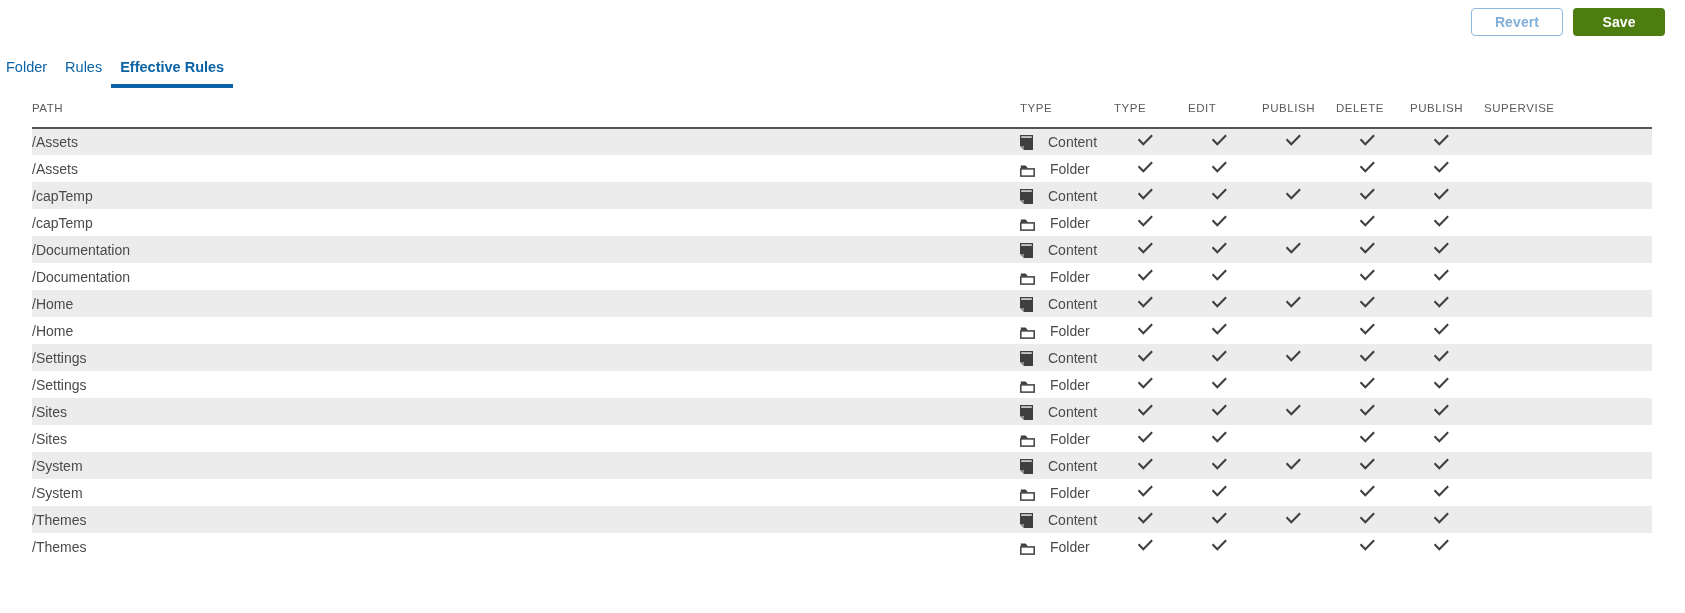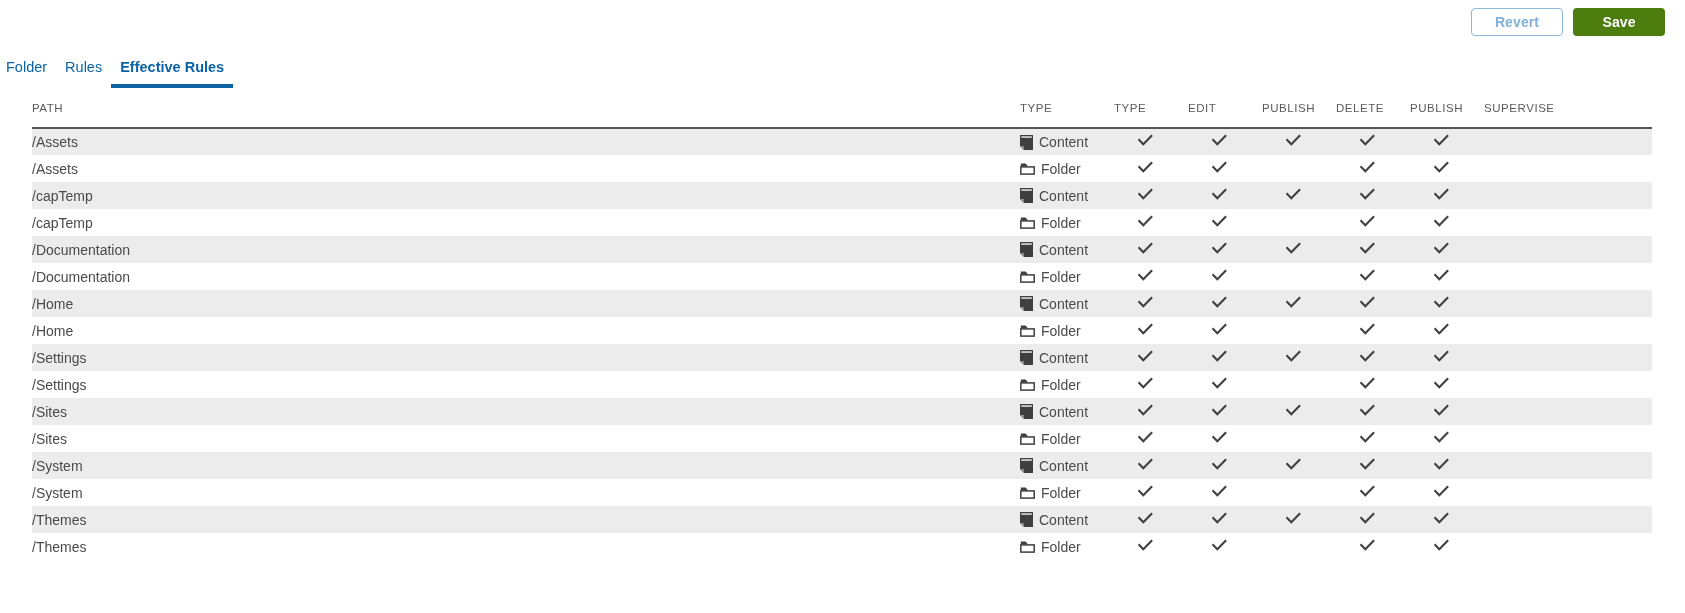--- a/index.html
+++ b/index.html
@@ -124,22 +124,22 @@
   .col-edit     { width: 74px; }
   .col-delete   { width: 74px; }
   .col-approve  { width: 74px; }
   .col-publish  { width: 74px; }
   .col-supervise{ width: 168px; }
 
   td.path-cell { padding-left: 2px; }
 
   .type-cell {
     display: flex;
-    align-items: center;
-    gap: 6px;
+    align-items: flex-end;
+    gap: 15px;
   }
   .type-label { font-size: 14px; color: #4a4a4a; }
 
   .icon { display: inline-block; line-height: 0; flex: 0 0 auto; }
   .check-wrap { padding-left: 24px; }
   .check { display: inline-block; line-height: 0; }
 </style>
 </head>
 <body>
 

